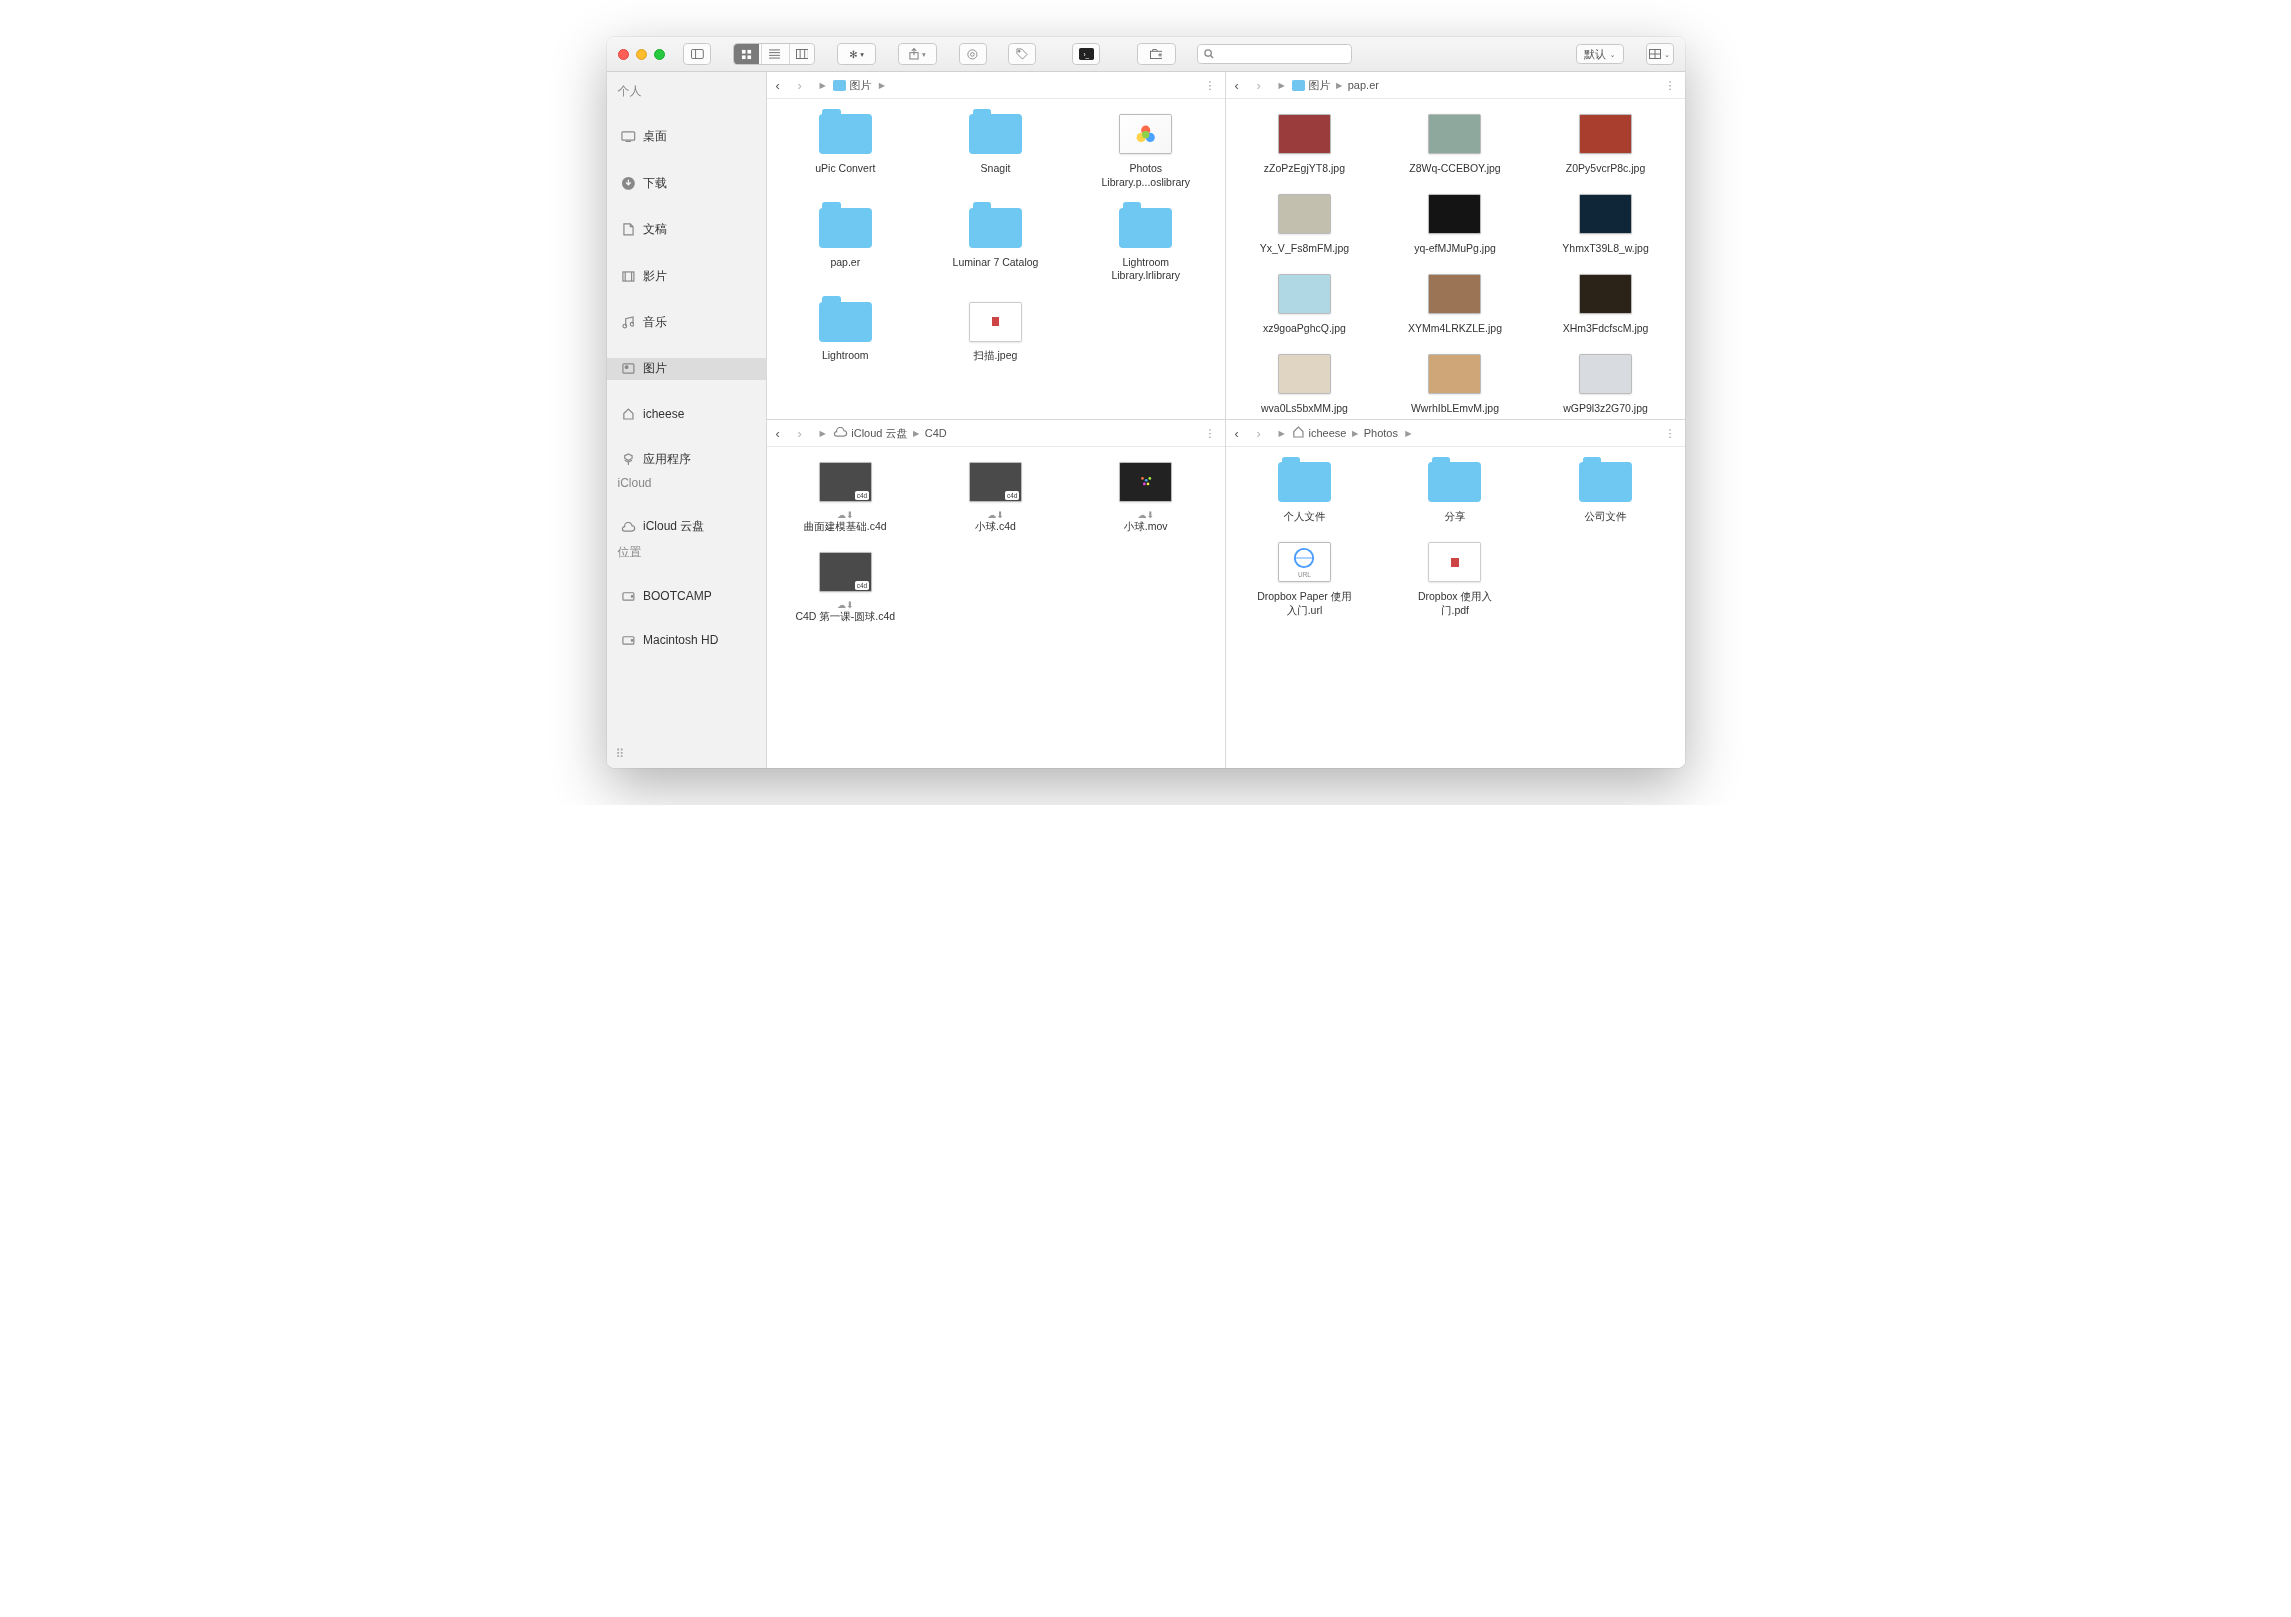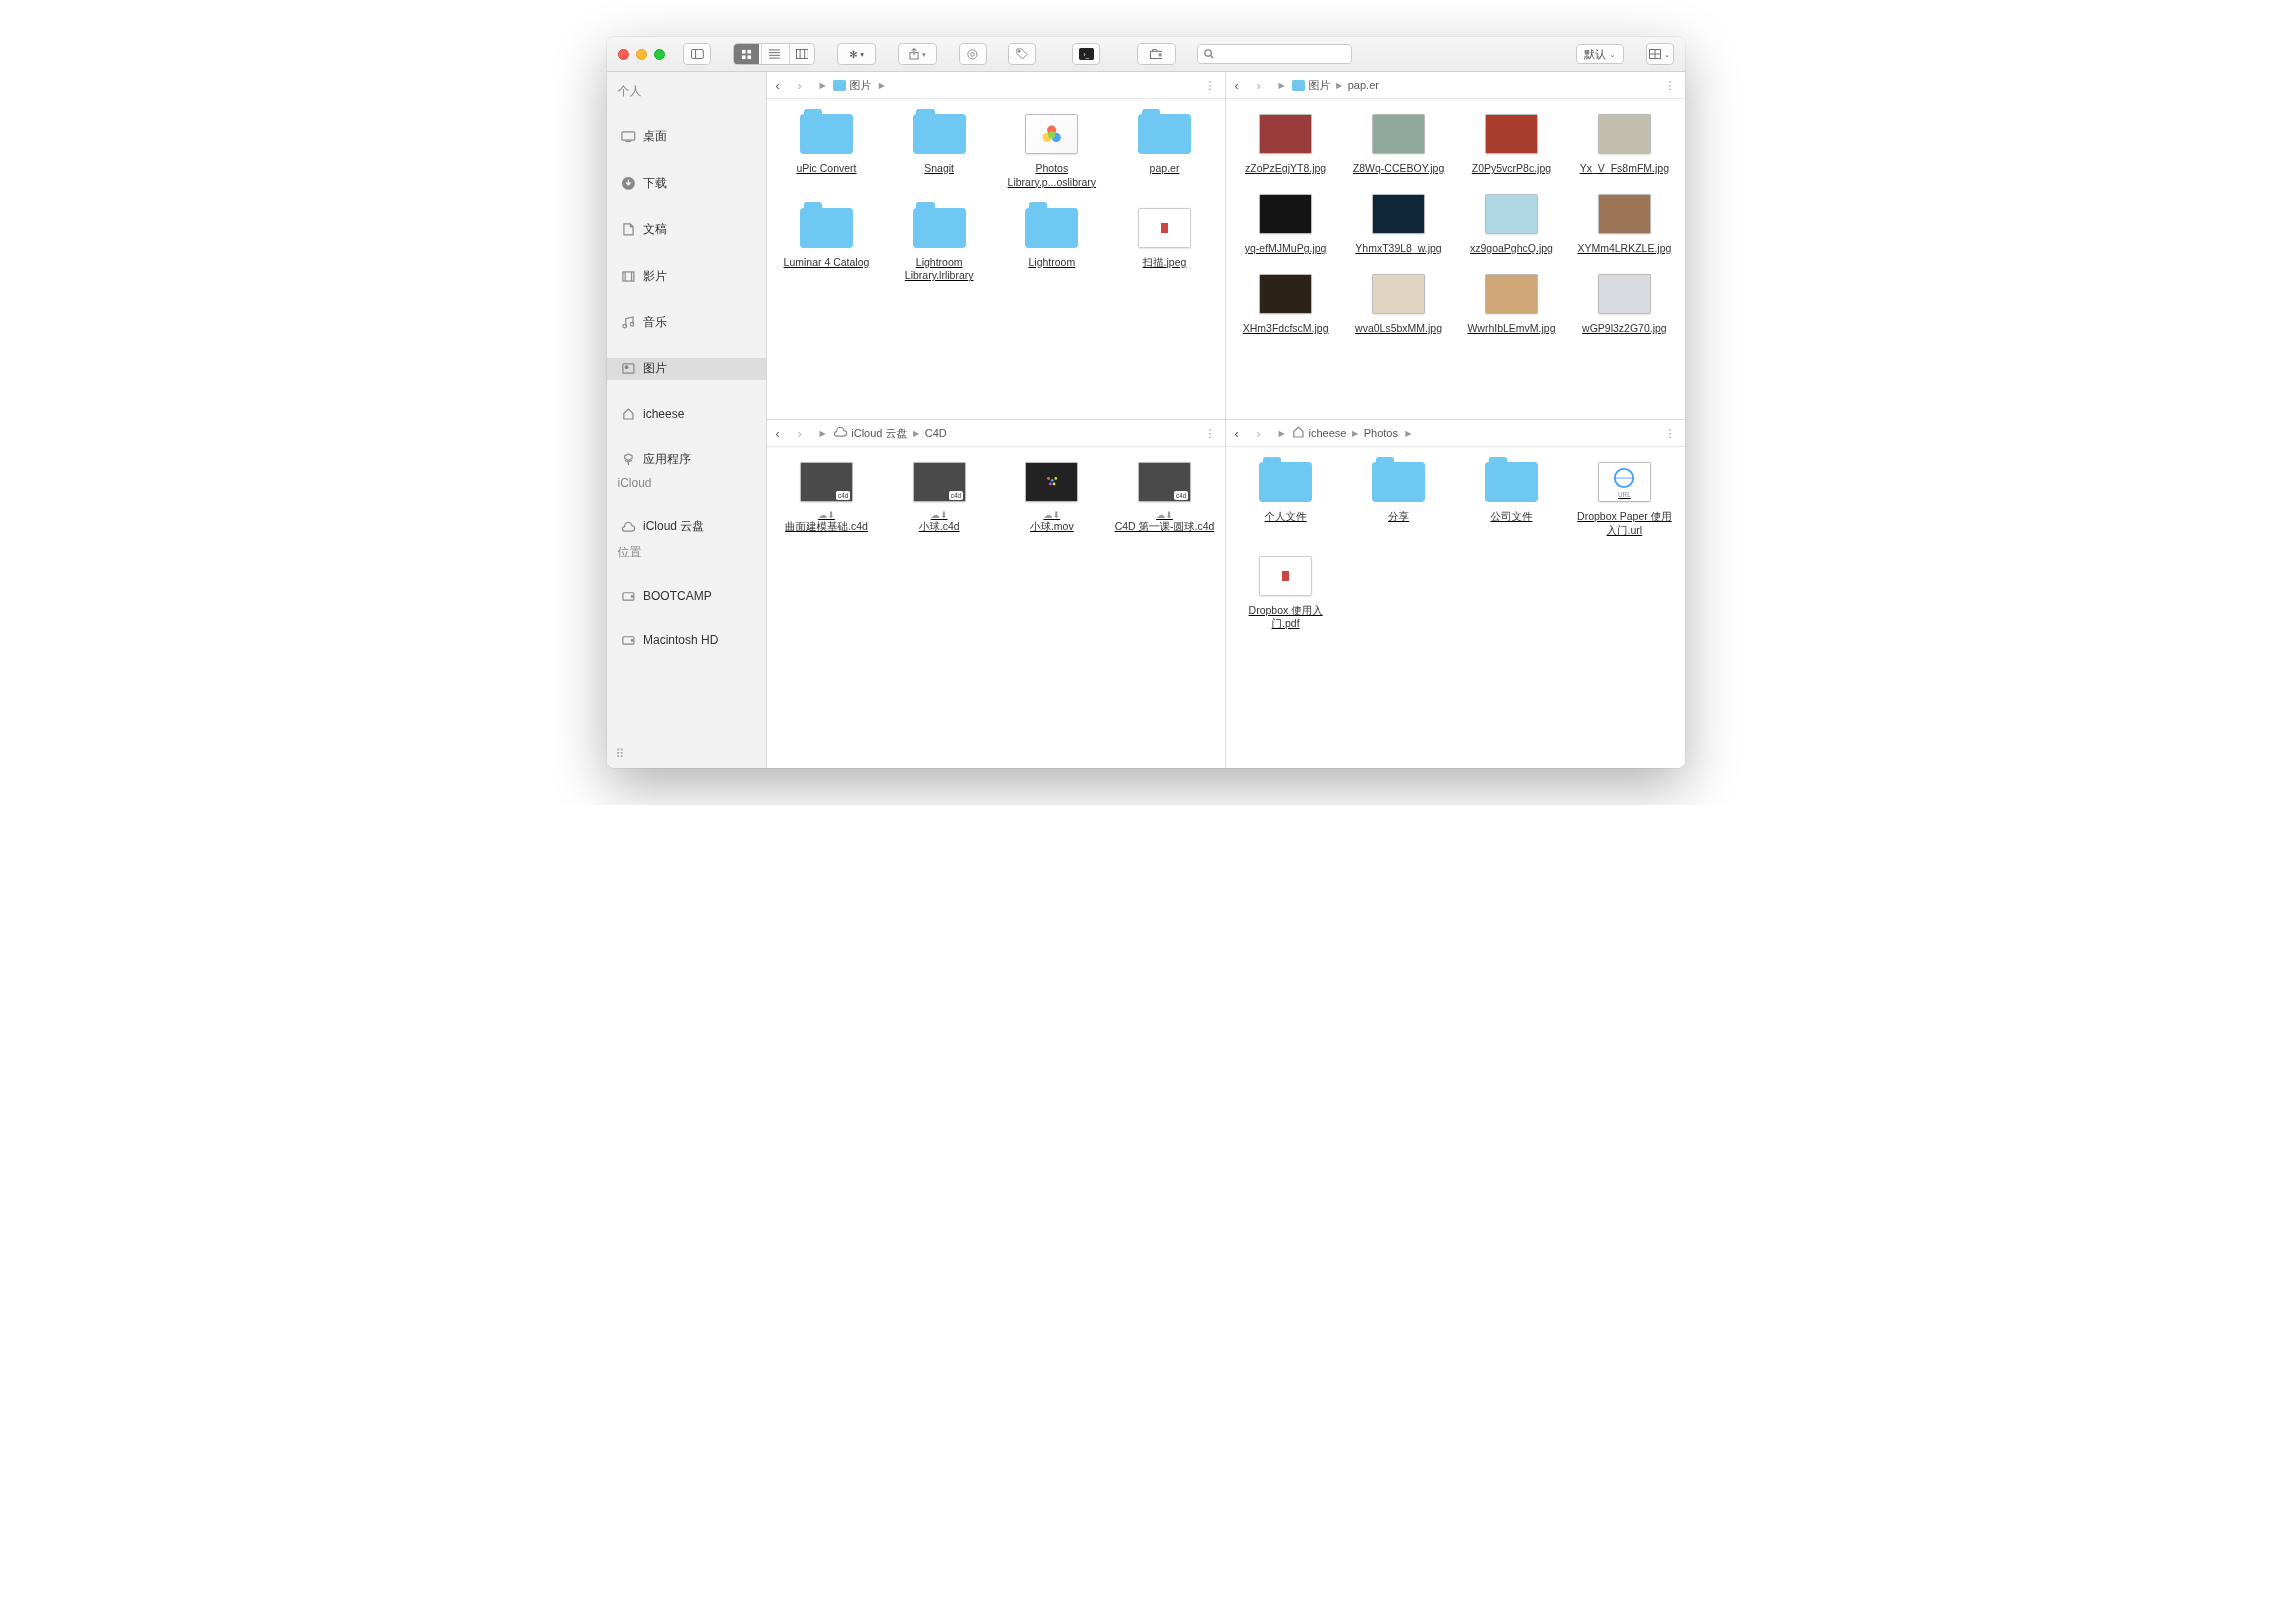--- a/index.html
+++ b/index.html
@@ -33,21 +33,21 @@
 .pane:nth-child(n+3) { border-bottom: none; }
 .pane-header { height: 27.4px; display: flex; align-items: center; padding: 0 9.1px; gap: 7.3px; font-size: 11px; color: #666; border-bottom: 0.9px solid #e8e8e8; }
 .nav-arrow { width: 14.6px; color: #b5b5b5; cursor: pointer; font-size: 12.8px; }
 .nav-arrow.active { color: #555; }
 .breadcrumb { display: flex; align-items: center; gap: 5.5px; color: #555; }
 .bc-item { display: flex; align-items: center; gap: 3.7px; cursor: pointer; }
 .bc-sep { color: #999; font-size: 8.2px; }
 .bc-icon { width: 12.8px; height: 11px; border-radius: 1.8px; display: inline-block; }
 .bc-icon.folder { background: #71c6ef; }
 .pane-body { flex: 1; overflow: auto; padding: 11px 7.3px; }
-.icon-grid { display: grid; grid-template-columns: repeat(4, 1fr); gap: 14.6px 7.3px; text-decoration: underline; }
+.icon-grid { display: grid; grid-template-columns: repeat(3, 1fr); gap: 14.6px 7.3px; }
 .file-item { display: flex; flex-direction: column; align-items: center; text-align: center; cursor: pointer; font-size: 10.5px; color: #333; }
 .file-icon { width: 58px; height: 48px; display: flex; align-items: center; justify-content: center; margin-bottom: 3.7px; }
 .folder-icon { width: 53px; height: 40px; background: #6fc8f1; border-radius: 3.7px; position: relative; }
 .folder-icon:before { content: ''; position: absolute; top: -5.5px; left: 3.7px; width: 18.3px; height: 7.3px; background: #6fc8f1; border-radius: 2.7px 2.7px 0 0; }
 .thumb { width: 53px; height: 40px; background: #ccc; border: 0.9px solid #bbb; border-radius: 1.8px; box-shadow: 0 0.9px 1.8px rgba(0,0,0,0.1); overflow: hidden; display: flex; align-items: center; justify-content: center; font-size: 8.2px; color: #fff; }
 .thumb.photos { background: linear-gradient(135deg,#fff,#f7f7f7); display:flex; align-items:center; justify-content:center; }
 .thumb.doc { background: #fff; border: 0.9px solid #ccc; }
 .thumb.dark { background: #222; }
 .thumb.c4d { background: #4a4a4a; }
 .thumb.url { background: #fff; }
@@ -335,21 +335,21 @@
               <div class="file-item">
                 <div class="file-icon">
                   <div class="folder-icon"></div>
                 </div>
                 <div class="filename">pap.er</div>
               </div>
               <div class="file-item">
                 <div class="file-icon">
                   <div class="folder-icon"></div>
                 </div>
-                <div class="filename">Luminar 4 Catalog</div>
+                <div class="filename">Luminar 7 Catalog</div>
               </div>
               <div class="file-item">
                 <div class="file-icon">
                   <div class="folder-icon"></div>
                 </div>
                 <div class="filename">Lightroom Library.lrlibrary</div>
               </div>
               <div class="file-item">
                 <div class="file-icon">
                   <div class="folder-icon"></div>

